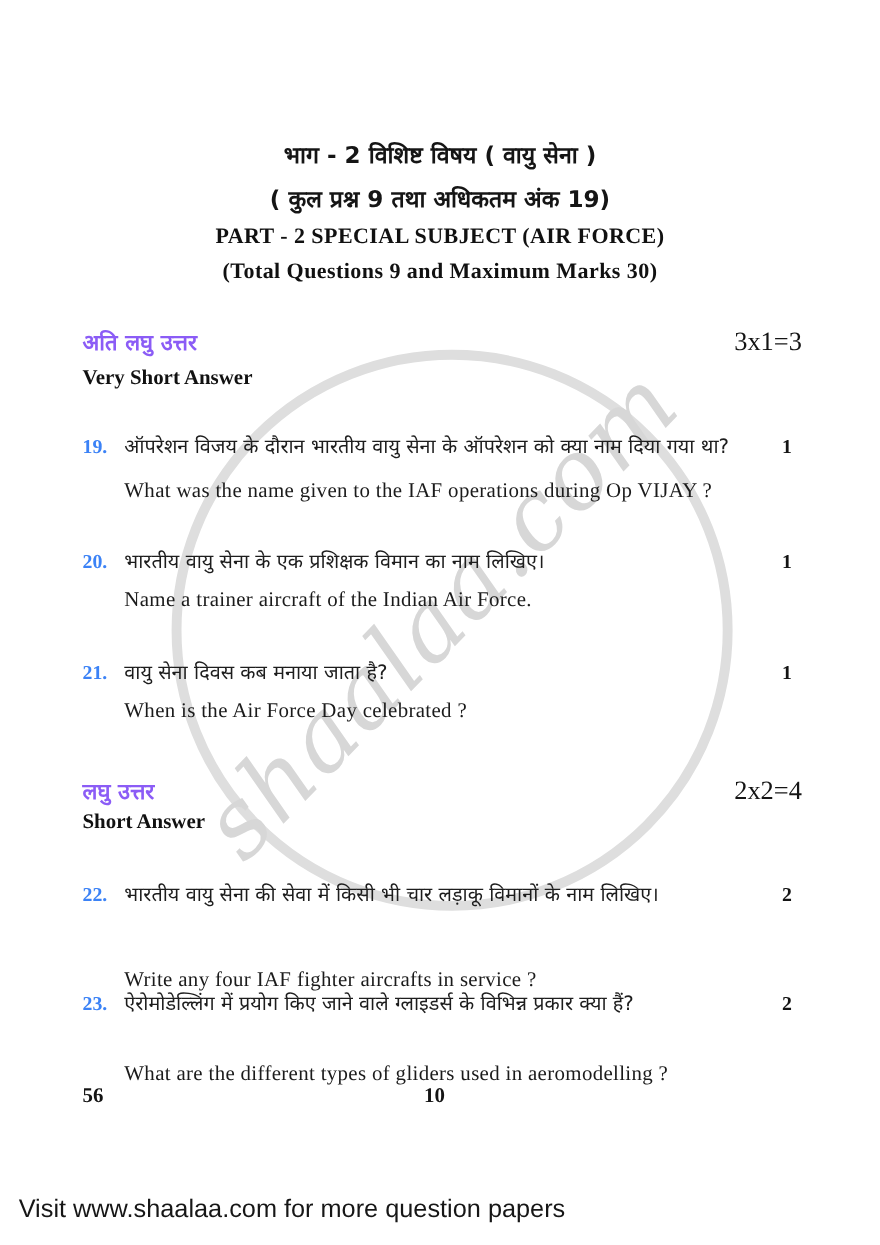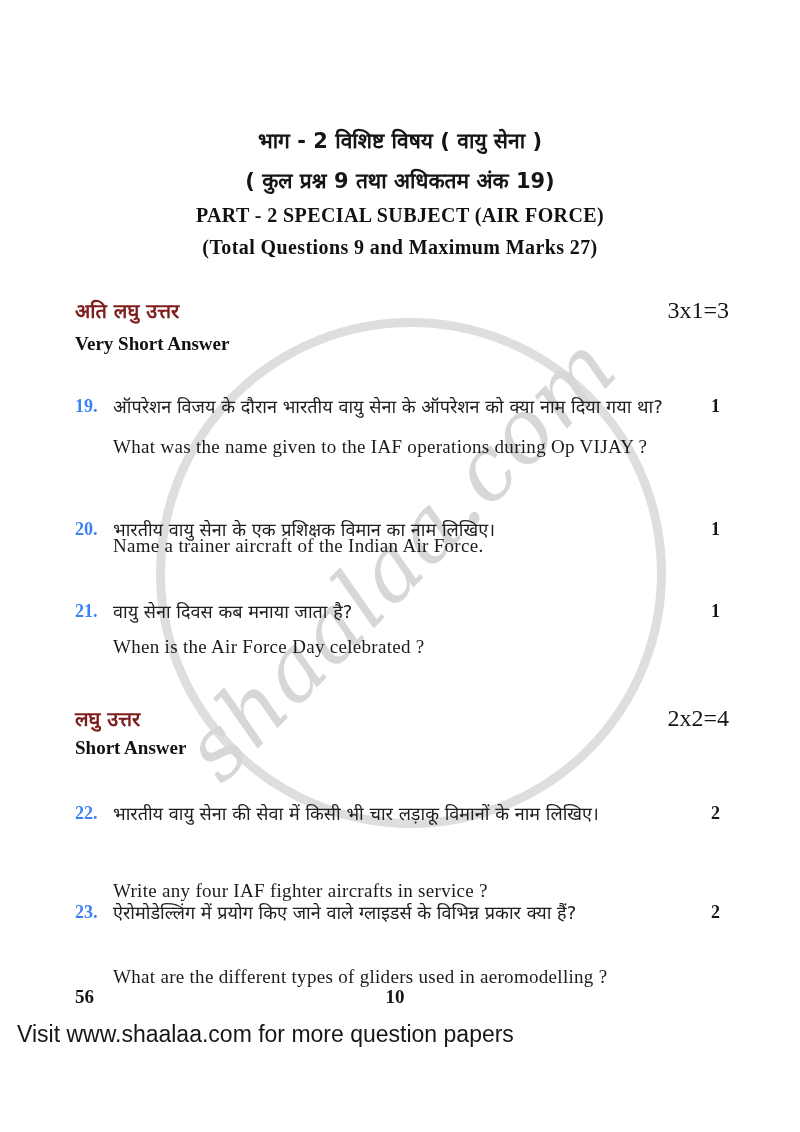--- a/index.html
+++ b/index.html
@@ -59,21 +59,21 @@
     left: 75px;
     right: 71px;
     display: flex;
     justify-content: space-between;
     align-items: baseline;
   }
   .sec-title-hi {
     font-family: "DejaVu Sans", sans-serif;
     font-weight: 700;
     font-size: 20px;
-    color: #7f1d1d;
+    color: #8b5cf6;
   }
   .sec-scheme {
     font-weight: 400;
     font-size: 24px;
     color: #141414;
   }
   .sec-title-en {
     left: 75px;
     font-weight: 700;
     font-size: 19px;
@@ -140,36 +140,36 @@
 <div class="page">
 
   <div class="wm-ring"></div>
   <div class="wm-text">shaalaa.com</div>
 
   <div class="content">
 
     <div class="abs center-line hdr-hi" style="top:126px;">भाग - 2 विशिष्ट विषय ( वायु सेना )</div>
     <div class="abs center-line hdr-hi" style="top:166px;">( कुल प्रश्न  9 तथा अधिकतम अंक 19)</div>
     <div class="abs center-line hdr-en" style="top:204px;">PART - 2 SPECIAL SUBJECT (AIR FORCE)</div>
-    <div class="abs center-line hdr-en" style="top:236px;">(Total Questions 9 and Maximum Marks 27)</div>
+    <div class="abs center-line hdr-en" style="top:236px;">(Total Questions 9 and Maximum Marks 30)</div>
 
     <div class="abs sec-row" style="top:297px;">
       <span class="sec-title-hi">अति लघु उत्तर</span>
       <span class="sec-scheme">3x1=3</span>
     </div>
     <div class="abs sec-title-en" style="top:333px;">Very Short Answer</div>
 
     <div class="abs q-row" style="top:396px;">
       <span class="q-num">19.</span>
       <span class="q-hi">ऑपरेशन विजय के दौरान भारतीय वायु सेना के ऑपरेशन को क्या नाम दिया गया था?</span>
       <span class="q-mark">1</span>
     </div>
     <div class="abs q-en" style="top:436px;">What was the name given to the IAF operations during Op VIJAY ?</div>
 
-    <div class="abs q-row" style="top:519px;">
+    <div class="abs q-row" style="top:500px;">
       <span class="q-num">20.</span>
       <span class="q-hi">भारतीय वायु सेना के एक प्रशिक्षक विमान का नाम लिखिए।</span>
       <span class="q-mark">1</span>
     </div>
     <div class="abs q-en" style="top:535px;">Name a trainer aircraft of the Indian Air Force.</div>
 
     <div class="abs q-row" style="top:601px;">
       <span class="q-num">21.</span>
       <span class="q-hi">वायु सेना दिवस कब मनाया जाता है?</span>
       <span class="q-mark">1</span>
@@ -192,16 +192,16 @@
     <div class="abs q-row" style="top:902px;">
       <span class="q-num">23.</span>
       <span class="q-hi">ऐरोमोडेल्लिंग में प्रयोग किए जाने वाले ग्लाइडर्स के विभिन्न प्रकार क्या हैं?</span>
       <span class="q-mark">2</span>
     </div>
     <div class="abs q-en" style="top:937px;margin-top:29px;">What are the different types of gliders used in aeromodelling ?</div>
 
     <div class="abs pg-num-left" style="top:986px;">56</div>
     <div class="abs pg-num-center" style="top:986px;">10</div>
 
-    <div class="abs site-footer" style="top:1021px;">Visit www.shaalaa.com for more question papers</div>
+    <div class="abs site-footer" style="top:1085px;">Visit www.shaalaa.com for more question papers</div>
 
   </div>
 </div>
 
 </body></html>

